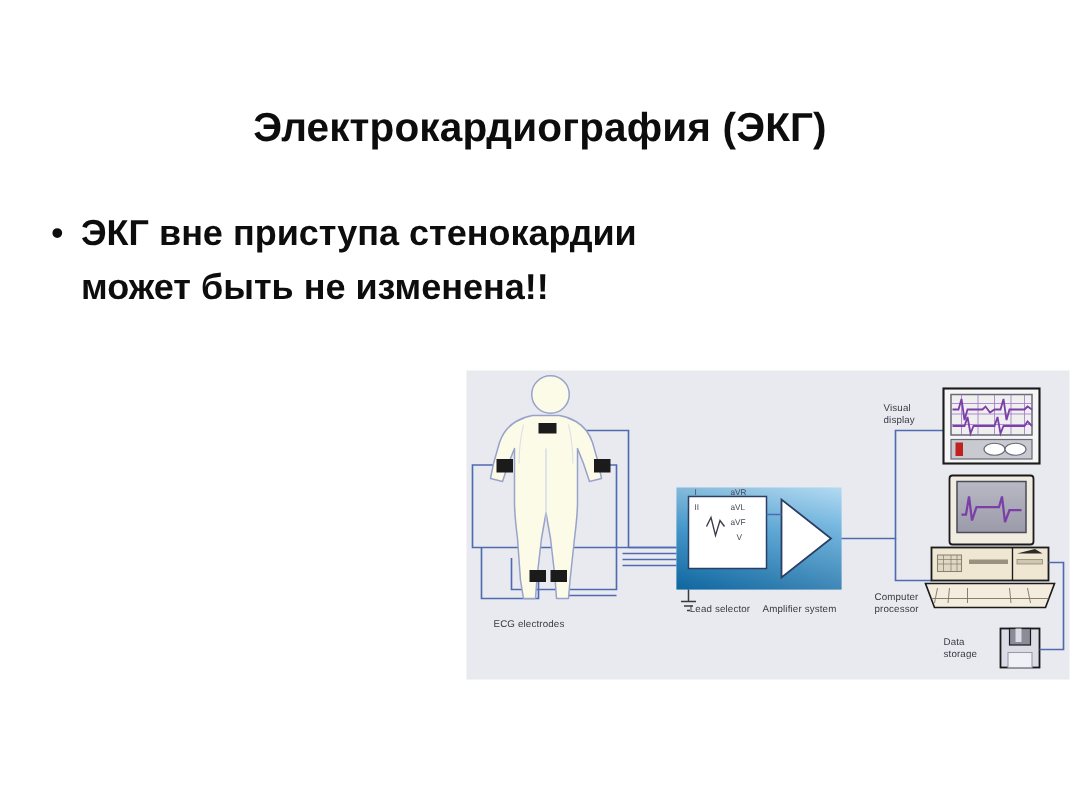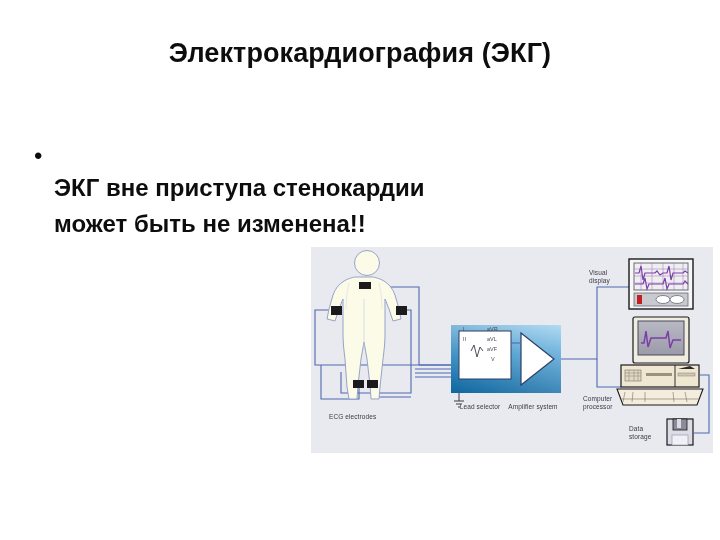--- a/index.html
+++ b/index.html
@@ -5,39 +5,39 @@
   html,body{margin:0;padding:0;}
   body{
     width:720px;height:540px;background:#ffffff;
     font-family:"Liberation Sans",sans-serif;
     overflow:hidden;position:relative;
   }
   .slide{position:absolute;inset:0;}
 
   
   .slide-title{
-    position:absolute;left:0;top:36px;width:720px;
+    position:absolute;left:0;top:68px;width:720px;
     text-align:center;
     font-size:27px;line-height:34px;font-weight:700;
     color:#0d0d0d;letter-spacing:0.1px;
     white-space:nowrap;
   }
 
   
   .body-block{
     position:absolute;left:34px;top:138px;width:470px;
   }
   .bullet-row{display:flex;align-items:flex-start;}
   .bullet-dot{
     flex:0 0 auto;width:20px;
     font-size:24px;line-height:36px;color:#0d0d0d;text-align:left;
   }
   .bullet-text{
     flex:1 1 auto;
-    font-size:24px;line-height:36px;font-weight:700;color:#0d0d0d;margin-top:32px;
+    font-size:24px;line-height:36px;font-weight:700;color:#0d0d0d;
   }
 
   
   .figure{
     position:absolute;left:311px;top:247px;width:402px;height:206px;
     background:#e9e9f0;
     overflow:hidden;
   }
   .fig-inner{position:absolute;inset:0;}
   .fig-svg{position:absolute;left:0;top:0;width:402px;height:206px;display:block;}

